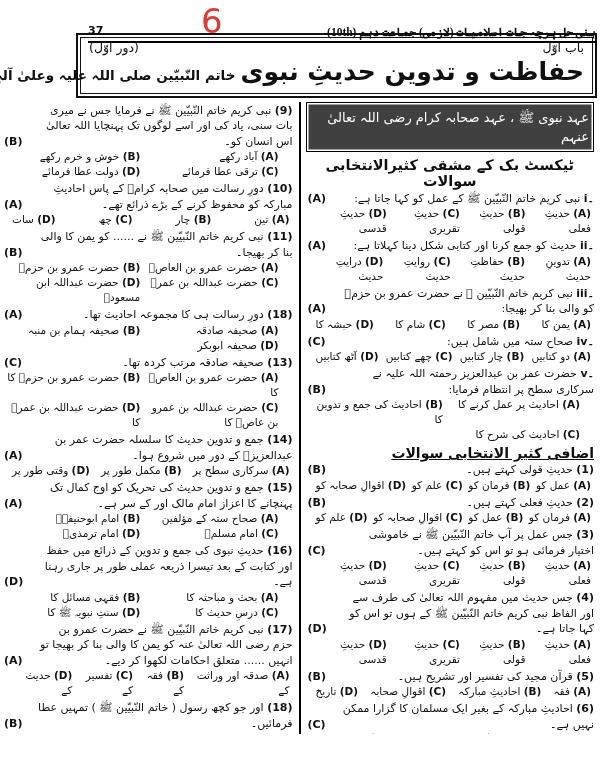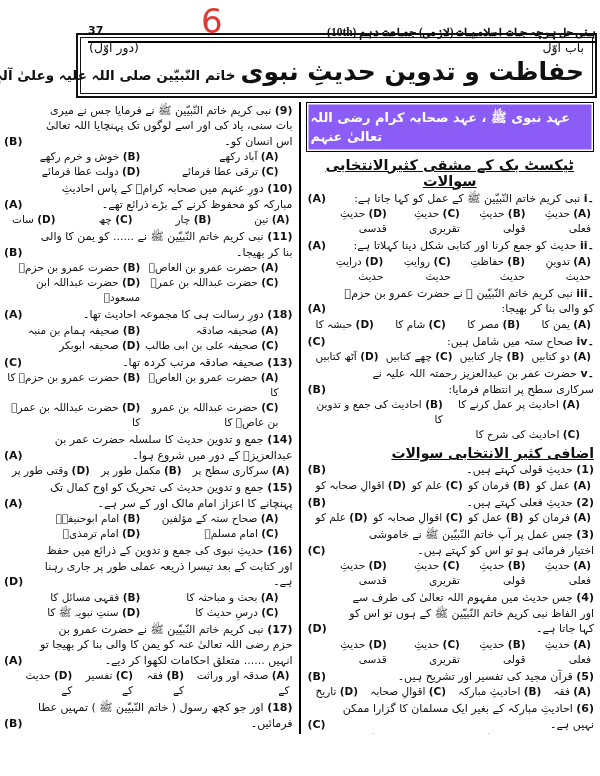--- a/index.html
+++ b/index.html
@@ -25,25 +25,25 @@
   .tb-big{font-size:25px;font-weight:bold;letter-spacing:-0.5px;}
   .tb-small{font-size:13.5px;font-weight:bold;}
 
   
   .columns{display:flex;direction:rtl;height:632px;margin:0 3px 0 0;overflow:hidden;}
   .col{width:50%;box-sizing:border-box;}
   .col-first{border-left:2px solid #000;padding:0 3px 0 5px;}
   .col-second{padding:0 6px 0 2px;}
 
   .banner{
-    background:#8b5cf6;color:#fff;text-align:left;font-size:13px;font-weight:bold;
+    background:#404040;color:#fff;text-align:right;font-size:13px;font-weight:normal;
     padding:7px 4px;box-shadow:inset 0 0 0 1.5px #fff;border:1px solid #000;direction:rtl;
   }
   .sec-head{margin:5px 0 2px 0;text-align:center;font-size:14.5px;font-weight:bold;
-    text-decoration:underline;direction:rtl;}
+    direction:rtl;}
   .sec-head2{margin:3px 0 1px 0;text-align:right;font-size:14px;font-weight:bold;
     text-decoration:underline;direction:rtl;}
 
   
   .q{margin:1px 0 2px 0;direction:rtl;}
   .q-line{position:relative;padding-left:36px;font-size:11px;line-height:15.5px;text-align:right;}
   .q-num{font-weight:bold;unicode-bidi:embed;}
   .q-ans{position:absolute;left:2px;bottom:0;font-weight:bold;font-size:11px;direction:ltr;}
   .q-opts{font-size:10.5px;line-height:15px;margin-top:0px;direction:rtl;}
   .q-opts.row{display:flex;justify-content:space-between;padding:0 3px;padding-inline-end:10px;}
@@ -237,21 +237,21 @@
     <div class="q-opts grid">
               <span class="opt"><b class="opt-l" dir="ltr">(A)</b><span class="opt-t"> آباد رکھے</span></span>
               <span class="opt"><b class="opt-l" dir="ltr">(B)</b><span class="opt-t"> خوش و خرم رکھے</span></span>
               <span class="opt"><b class="opt-l" dir="ltr">(C)</b><span class="opt-t"> ترقی عطا فرمائے</span></span>
               <span class="opt"><b class="opt-l" dir="ltr">(D)</b><span class="opt-t"> دولت عطا فرمائے</span></span>
             </div>
   </div>
           <div class="q">
     <div class="q-line">
       <b class="q-num" dir="ltr">(10)</b>
-      <span class="q-text"> دورِ عنہم میں صحابہ کرامؓ کے پاس احادیثِ مبارکہ کو محفوظ کرنے کے بڑے ذرائع تھے۔</span>
+      <span class="q-text"> دورِ رسالت میں صحابہ کرامؓ کے پاس احادیثِ مبارکہ کو محفوظ کرنے کے بڑے ذرائع تھے۔</span>
       <b class="q-ans">(A)</b>
     </div>
     <div class="q-opts row">
               <span class="opt"><b class="opt-l" dir="ltr">(A)</b><span class="opt-t"> تین</span></span>
               <span class="opt"><b class="opt-l" dir="ltr">(B)</b><span class="opt-t"> چار</span></span>
               <span class="opt"><b class="opt-l" dir="ltr">(C)</b><span class="opt-t"> چھ</span></span>
               <span class="opt"><b class="opt-l" dir="ltr">(D)</b><span class="opt-t"> سات</span></span>
             </div>
   </div>
           <div class="q">
@@ -269,21 +269,20 @@
   </div>
           <div class="q">
     <div class="q-line">
       <b class="q-num" dir="ltr">(18)</b>
       <span class="q-text"> دورِ رسالت ہی کا مجموعہ احادیث تھا۔</span>
       <b class="q-ans">(A)</b>
     </div>
     <div class="q-opts grid">
               <span class="opt"><b class="opt-l" dir="ltr">(A)</b><span class="opt-t"> صحیفہ صادقہ</span></span>
               <span class="opt"><b class="opt-l" dir="ltr">(B)</b><span class="opt-t"> صحیفہ ہمام بن منبہ</span></span>
-              <span class="opt"><b class="opt-l" dir="ltr">(C)</b><span class="opt-t"> صحیفہ علی بن ابی طالب</span></span>
               <span class="opt"><b class="opt-l" dir="ltr">(D)</b><span class="opt-t"> صحیفہ ابوبکر</span></span>
             </div>
   </div>
           <div class="q">
     <div class="q-line">
       <b class="q-num" dir="ltr">(13)</b>
       <span class="q-text"> صحیفہ صادقہ مرتب کردہ تھا۔</span>
       <b class="q-ans">(C)</b>
     </div>
     <div class="q-opts grid">

